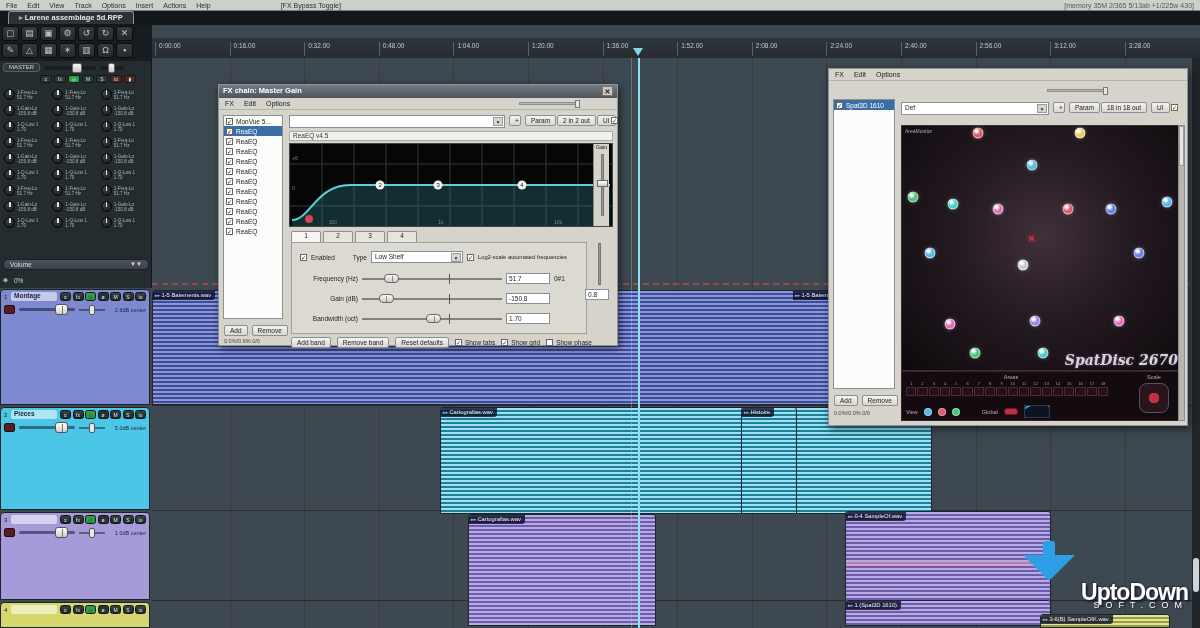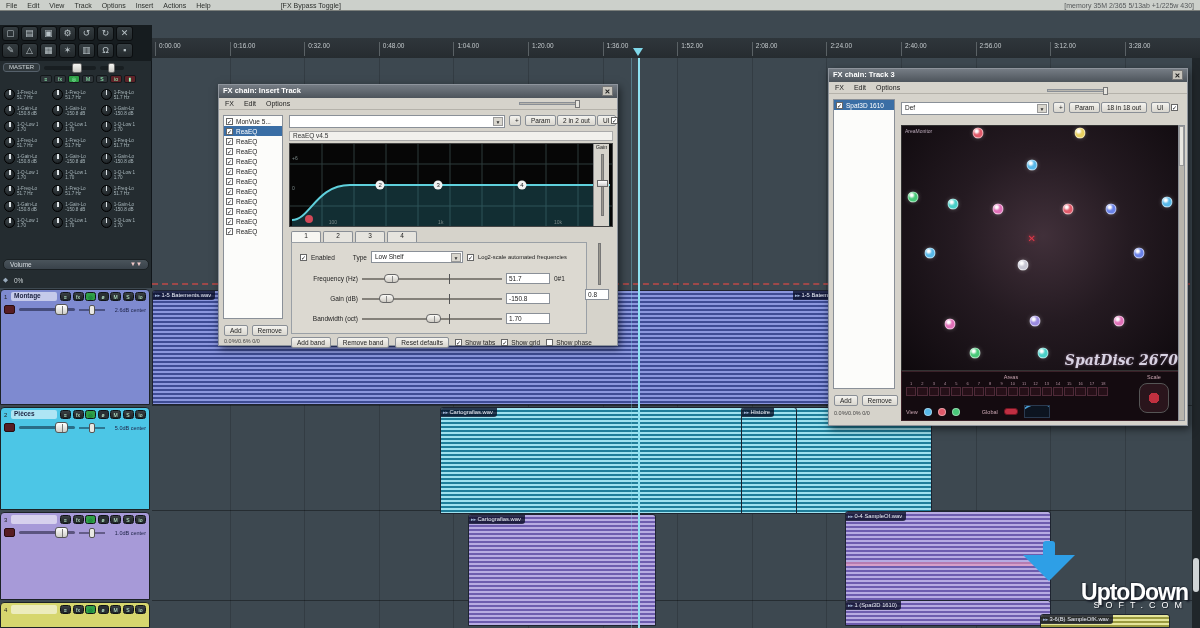--- a/index.html
+++ b/index.html
@@ -170,20 +170,23 @@
       <span class="mi">View</span>
       <span class="mi">Track</span>
       <span class="mi">Options</span>
       <span class="mi">Insert</span>
       <span class="mi">Actions</span>
       <span class="mi">Help</span>
       <span class="mi toggle">[FX Bypass Toggle]</span>
       <span class="status">[memory 35M 2/365 5/13ab +1/225w 430]</span>
     </div>
 
+  <div id="tabrow">
+    <div id="projtab">Larene assemblage 5d.RPP</div>
+  </div>
 
   <div id="toolbar">
       <div class="tb-row">
         <div class="tb-btn">▢</div>
         <div class="tb-btn">▤</div>
         <div class="tb-btn">▣</div>
         <div class="tb-btn">⚙</div>
         <div class="tb-btn">↺</div>
         <div class="tb-btn">↻</div>
         <div class="tb-btn">✕</div>
@@ -573,21 +576,21 @@
             <div class="tbtn ">M</div>
             <div class="tbtn ">S</div>
             <div class="tbtn ">io</div>
           </div>
         </div>
       </div>
     </div>
 
   <div class="win" id="eqwin">
     <div class="tbar">
-      <span>FX chain: Insert Track</span>
+      <span>FX chain: Master Gain</span>
       <span class="close">✕</span>
     </div>
     <div class="menus" id="eq-menus">
         <span>FX</span>
         <span>Edit</span>
         <span>Options</span>
       </div>
     <div class="fxlist" id="eq-fxlist" style="left:4px;top:30px;width:60px;height:204px">
         <div class="fxrow">
           <span class="cb">✓</span>
@@ -750,24 +753,20 @@
         </span>
       </div>
     <div id="eq-listbtns">
       <div class="btn">Add</div>
       <div class="btn">Remove</div>
     </div>
     <div class="cpu" style="left:5px;top:253px">0.0%/0.6% 0/0</div>
   </div>
 
   <div class="win" id="spwin">
-    <div class="tbar">
-      <span>FX chain: Track 3</span>
-      <span class="close">✕</span>
-    </div>
     <div class="menus" id="sp-menus">
         <span>FX</span>
         <span>Edit</span>
         <span>Options</span>
       </div>
     <div class="fxlist" id="sp-fxlist" style="left:4px;top:30px;width:62px;height:290px">
         <div class="fxrow sel">
           <span class="cb">✓</span>
           <span>Spat3D 1610</span>
         </div>

